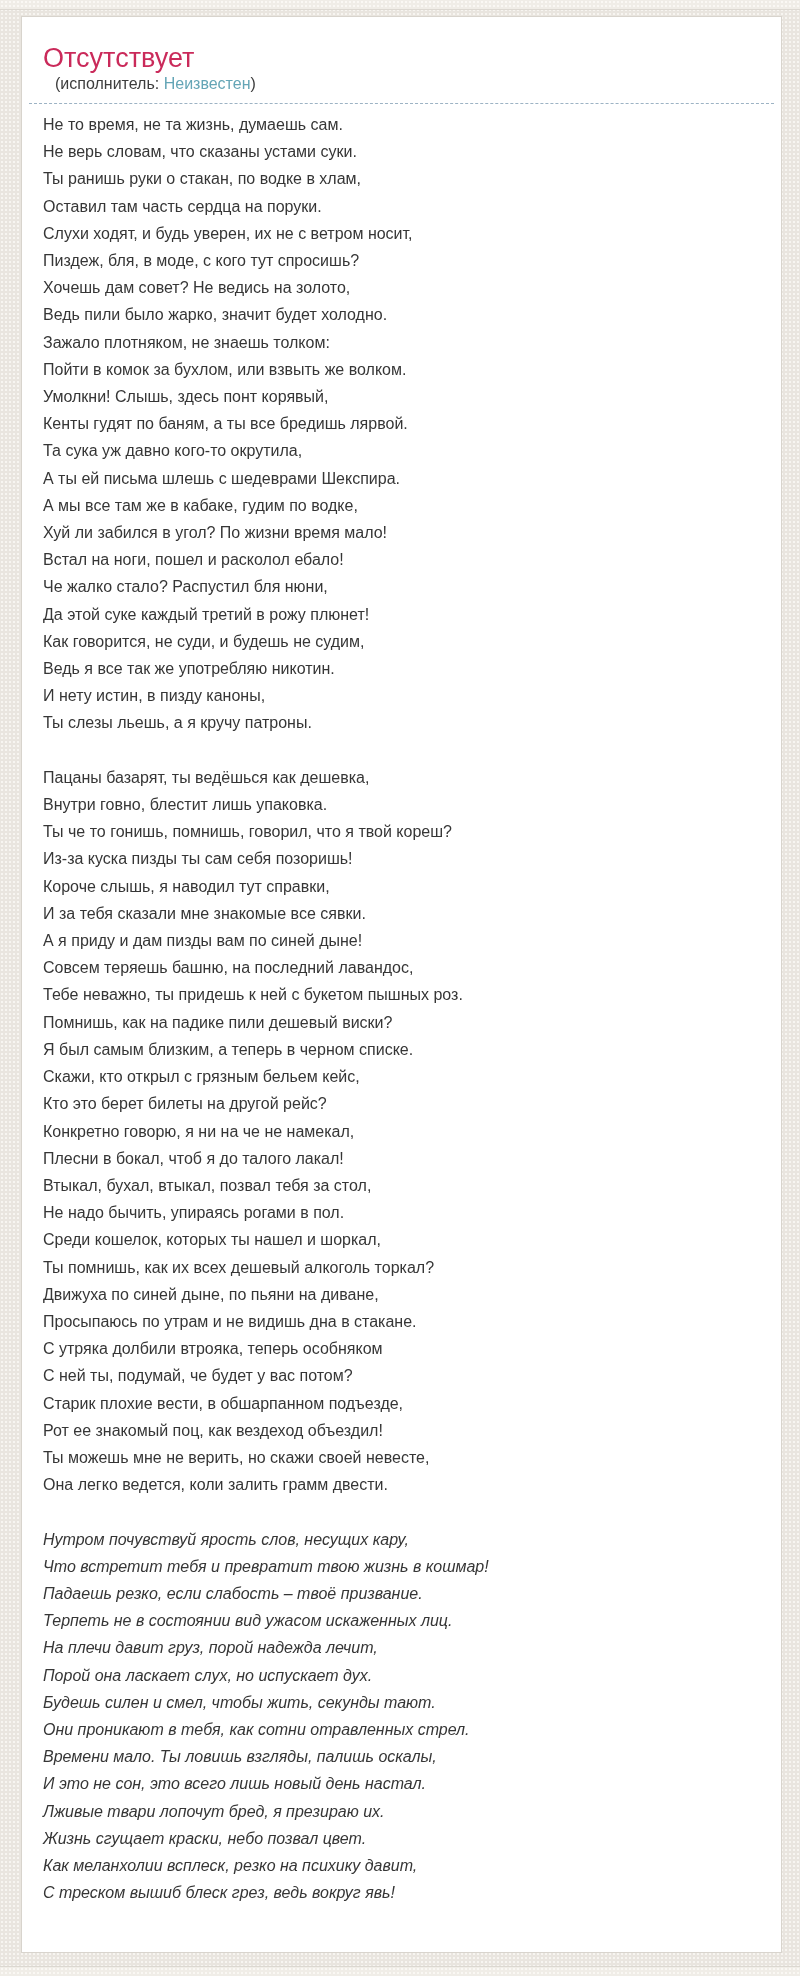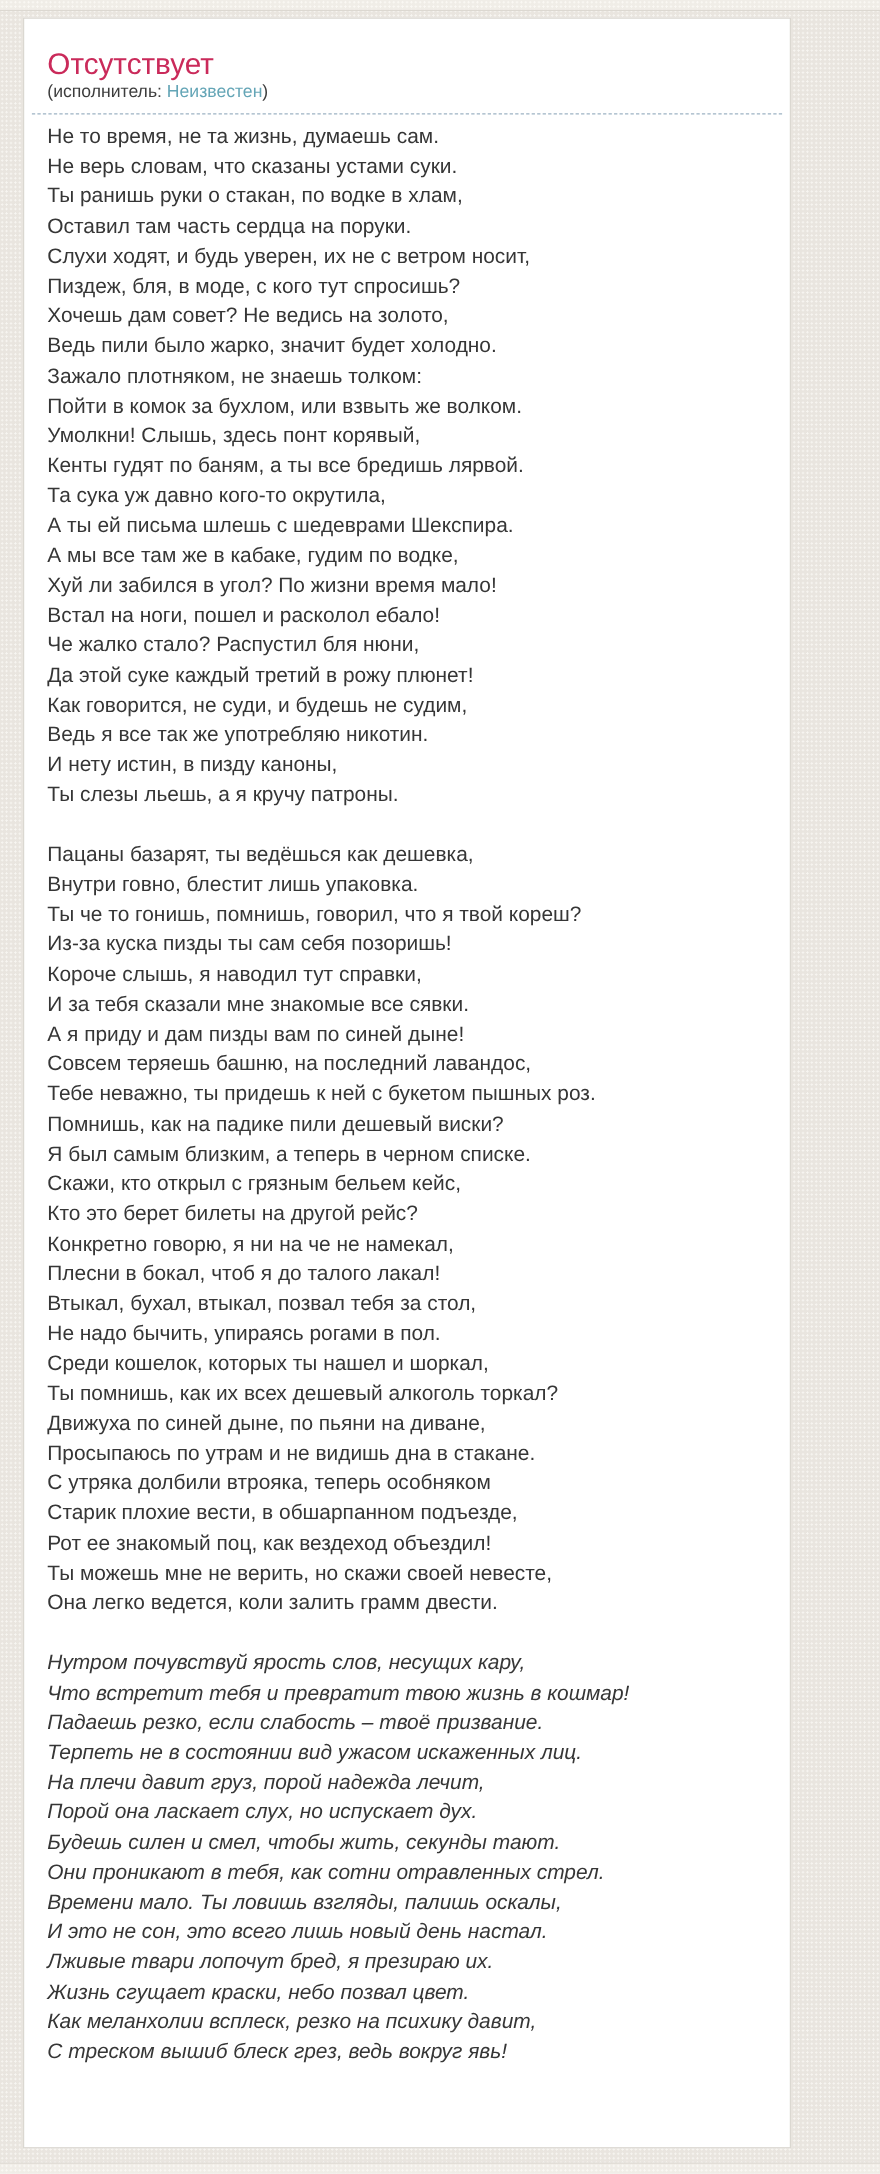--- a/index.html
+++ b/index.html
@@ -25,21 +25,21 @@
     background-image: radial-gradient(#faf8f4 1px, rgba(0,0,0,0) 1px);
     background-size: 4px 4px;
   }
   .page-edge.top { top: 0; border-bottom: 1px solid #dcd8d1; }
   .page-edge.bottom { bottom: 0; border-top: 1px solid #dcd8d1; }
 
   .card {
     position: absolute;
     left: 21px;
     top: 16px;
-    width: 698px;
+    width: 761px;
     height: 1937px;
     box-sizing: border-box;
     background: #ffffff;
     border: 1px solid #d8d4cd;
     padding: 26px 22px 0 21px;
     overflow: hidden;
   }
   .song-title {
     margin: 0;
     font-size: 27px;
@@ -48,34 +48,35 @@
     color: #ca2a5a;
     text-decoration: none;
     display: inline-block;
     cursor: pointer;
   }
   .artist-line {
     font-size: 16px;
     line-height: 20px;
     color: #3d3d3d;
     margin-top: 1px;
+    margin-left: 12px;
   }
   .artist-link {
     color: #64a5b6;
     text-decoration: none;
     cursor: pointer;
   }
   .header-separator {
     border: 0;
     border-bottom: 1px dashed #9db3c4;
     margin: 9px -15px 0 -14px;
   }
   .lyrics {
     margin-top: 7px;
-    font-size: 19px;
+    font-size: 16px;
     line-height: 27.2px;
     color: #363636;
   }
   .stanza { margin: 0 0 27.2px 0; }
   .stanza:last-child { margin-bottom: 0; font-style: italic; }
   .line { white-space: pre; }
 </style>
 </head>
 <body>
 
@@ -132,20 +133,21 @@
         <div class="line">Кто это берет билеты на другой рейс?</div>
         <div class="line">Конкретно говорю, я ни на че не намекал,</div>
         <div class="line">Плесни в бокал, чтоб я до талого лакал!</div>
         <div class="line">Втыкал, бухал, втыкал, позвал тебя за стол,</div>
         <div class="line">Не надо бычить, упираясь рогами в пол.</div>
         <div class="line">Среди кошелок, которых ты нашел и шоркал,</div>
         <div class="line">Ты помнишь, как их всех дешевый алкоголь торкал?</div>
         <div class="line">Движуха по синей дыне, по пьяни на диване,</div>
         <div class="line">Просыпаюсь по утрам и не видишь дна в стакане.</div>
         <div class="line">С утряка долбили втрояка, теперь особняком</div>
+        <div class="line">С ней ты, подумай, че будет у вас потом?</div>
         <div class="line">Старик плохие вести, в обшарпанном подъезде,</div>
         <div class="line">Рот ее знакомый поц, как вездеход объездил!</div>
         <div class="line">Ты можешь мне не верить, но скажи своей невесте,</div>
         <div class="line">Она легко ведется, коли залить грамм двести.</div>
       </div>
       <div class="stanza">
         <div class="line">Нутром почувствуй ярость слов, несущих кару,</div>
         <div class="line">Что встретит тебя и превратит твою жизнь в кошмар!</div>
         <div class="line">Падаешь резко, если слабость – твоё призвание.</div>
         <div class="line">Терпеть не в состоянии вид ужасом искаженных лиц.</div>

